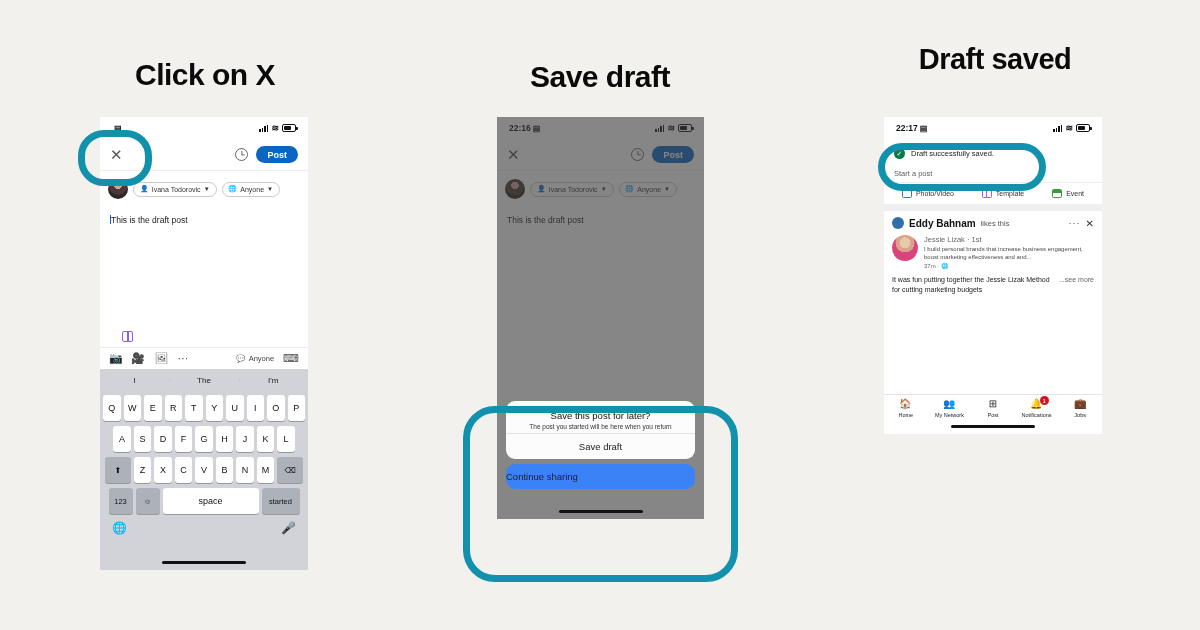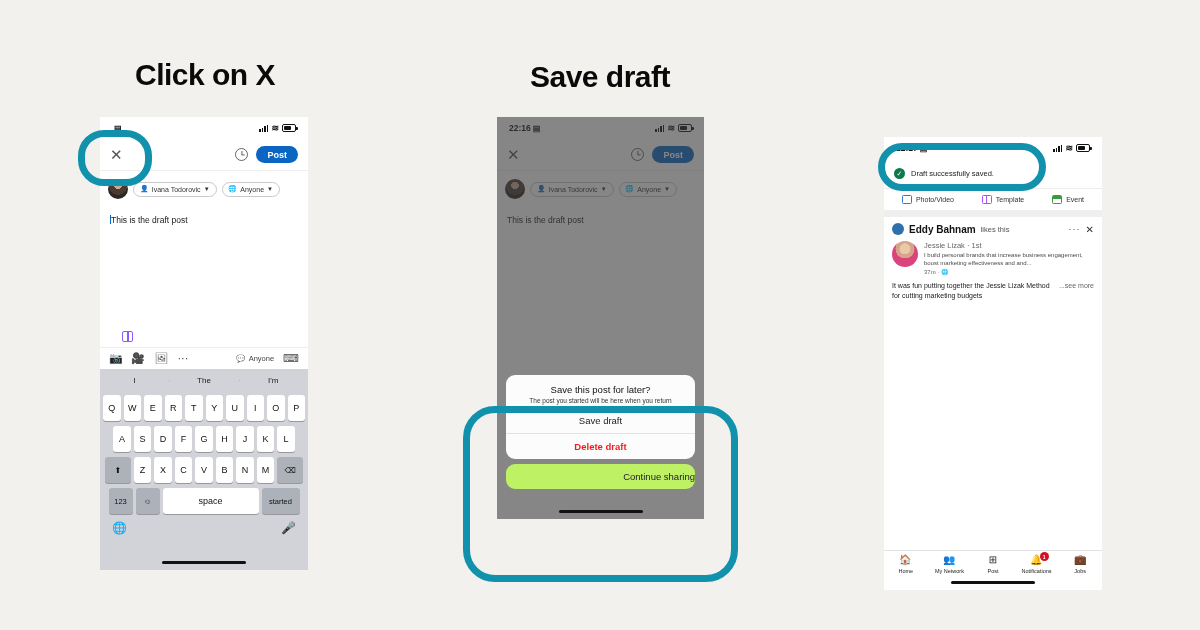--- a/index.html
+++ b/index.html
@@ -19,21 +19,21 @@
     font-weight: bold; color: #0a0a0a; letter-spacing: -0.5px;
   }
   .t-left  { top: 58px; font-size: 30px; }
   .t-mid   { top: 60px; font-size: 30px; }
   .t-right { top: 38px; font-size: 29px; line-height: 1.45; }
 
   
   .phone { position: absolute; background: #fff; overflow: hidden; }
   .phone-left  { left: 100px; top: 117px; width: 208px; height: 453px; }
   .phone-mid   { left: 497px; top: 117px; width: 207px; height: 402px; }
-  .phone-right { left: 884px; top: 117px; width: 218px; height: 453px; margin-top: 20px; }
+  .phone-right { left: 884px; top: 117px; width: 218px; height: 317px; }
 
   
   .statusbar {
     height: 22px; display: flex; align-items: center;
     justify-content: space-between; padding: 0 12px;
     font-size: 8.5px; font-weight: bold; color: #111;
   }
   .sb-time { display: flex; align-items: center; gap: 2px; }
   .sb-lock { font-size: 8px; }
   .sb-right { display: flex; align-items: center; gap: 3px; }
@@ -154,22 +154,22 @@
   .sheet-grp { background:#fcfcfc; border-radius:9px; overflow:hidden; }
   .sheet-title { padding:9px 8px 3px; text-align:center; }
   .sheet-title h4 { font-size:9.5px; font-weight:normal; color:#111;text-align:center; }
   .sheet-title p { font-size:6.5px; color:#333; margin-top:2px; }
   .sheet-row {
     border-top:1px solid #e2e2e2; text-align:center;
     padding:7px 0; font-size:9.5px; color:#222;
   }
   .sheet-row.danger { color:#f01c1c; font-weight:bold; }
   .sheet-cancel {
-    background:#bef264; border-radius:9px; margin-top:5px;
-    text-align:right; padding:7px 0; font-size:9.5px; color:#222;
+    background:#3b82f6; border-radius:9px; margin-top:5px;
+    text-align:left; padding:7px 0; font-size:9.5px; color:#222;
   }
 
   
   .toast {
     display:flex; align-items:center; gap:6px;
     padding:9px 10px; font-size:7.5px; color:#222; background:#fff;
   }
   .check {
     width:11px; height:11px; border-radius:50%; background:#0a7a4a;
     color:#fff; font-size:7px; display:flex; align-items:center;
@@ -452,30 +452,30 @@
 
   <div class="dim"></div>
 
   <div class="sheet">
     <div class="sheet-grp">
       <div class="sheet-title">
         <h4>Save this post for later?</h4>
         <p>The post you started will be here when you return</p>
       </div>
       <div class="sheet-row">Save draft</div>
-      <div class="sheet-row danger">Delete draft</div>
     </div>
     <div class="sheet-cancel">Continue sharing</div>
   </div>
   <div class="home-ind"></div>
 </div>
 <div class="ring ring-mid"></div>
 
 <div class="panel panel-right">
   <div class="step-title t-right">
+    <div>Draft saved</div>
   </div>
 </div>
 
 <div class="phone phone-right">
   <div class="statusbar">
     <div class="sb-time">
       <span>22:17</span>
       <span class="sb-lock">▤</span>
     </div>
     <div class="sb-right">
@@ -490,20 +490,21 @@
           <b></b>
         </span>
     </div>
   </div>
 
   <div class="toast">
     <span class="check">✓</span>
     <span>Draft successfully saved.</span>
   </div>
 
+  <div class="start-post">Start a post</div>
 
   <div class="share-bar">
     <div class="share-item">
       <span class="sq photo"></span>
       <span>Photo/Video</span>
     </div>
     <div class="share-item">
       <span class="sq tmpl"></span>
       <span>Template</span>
     </div>

